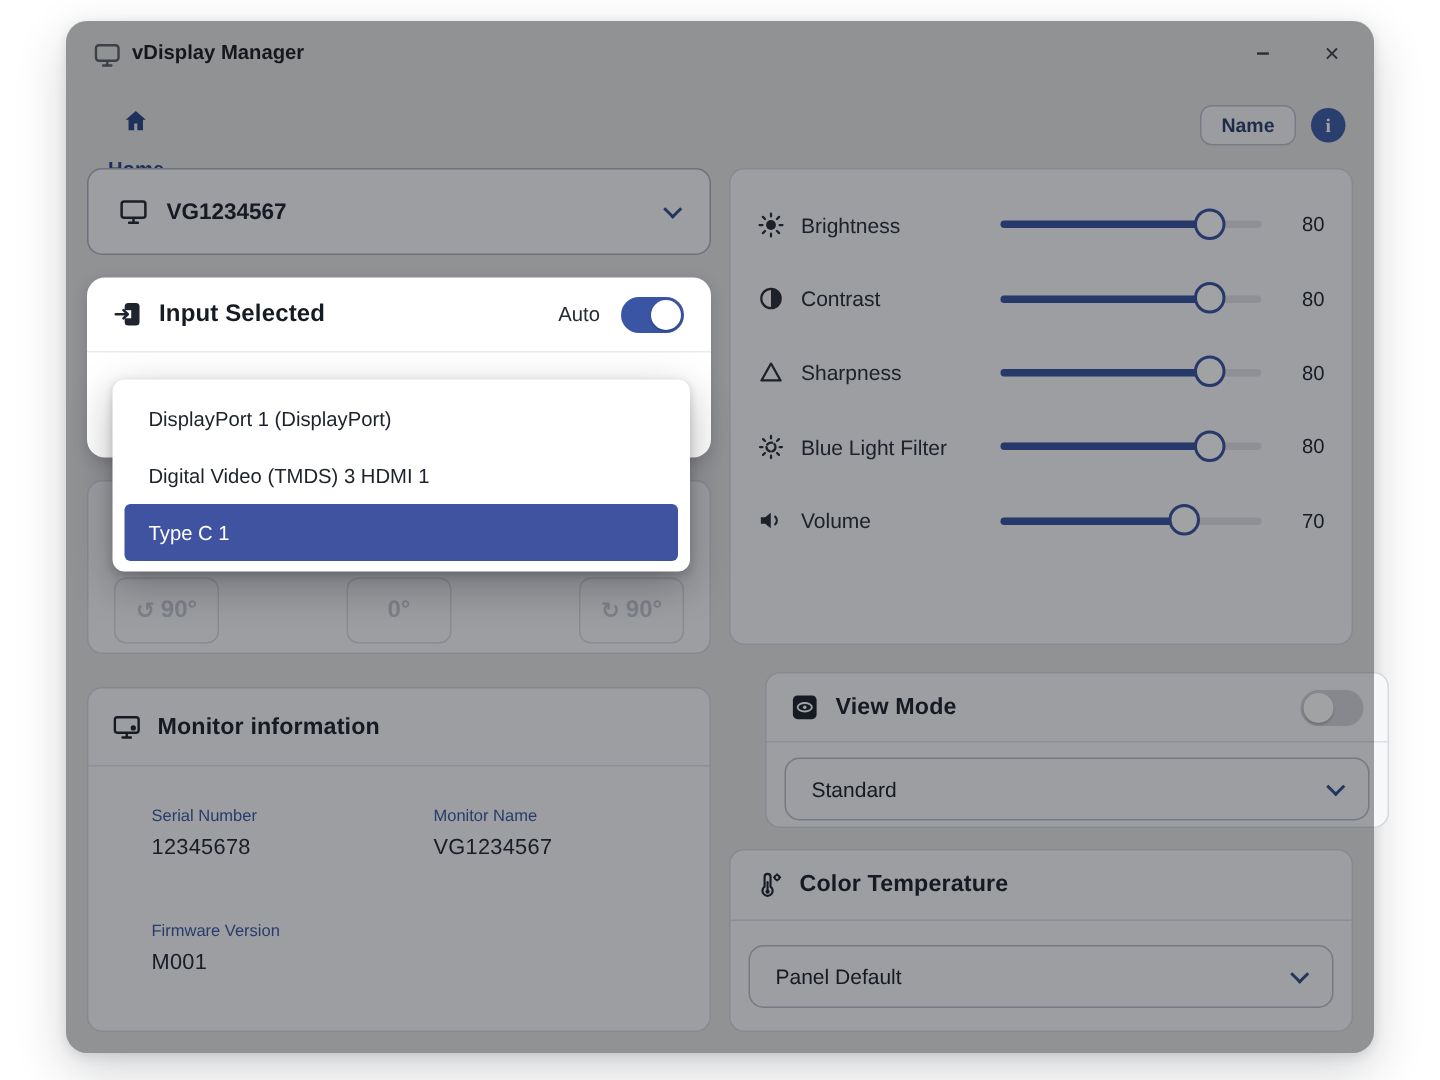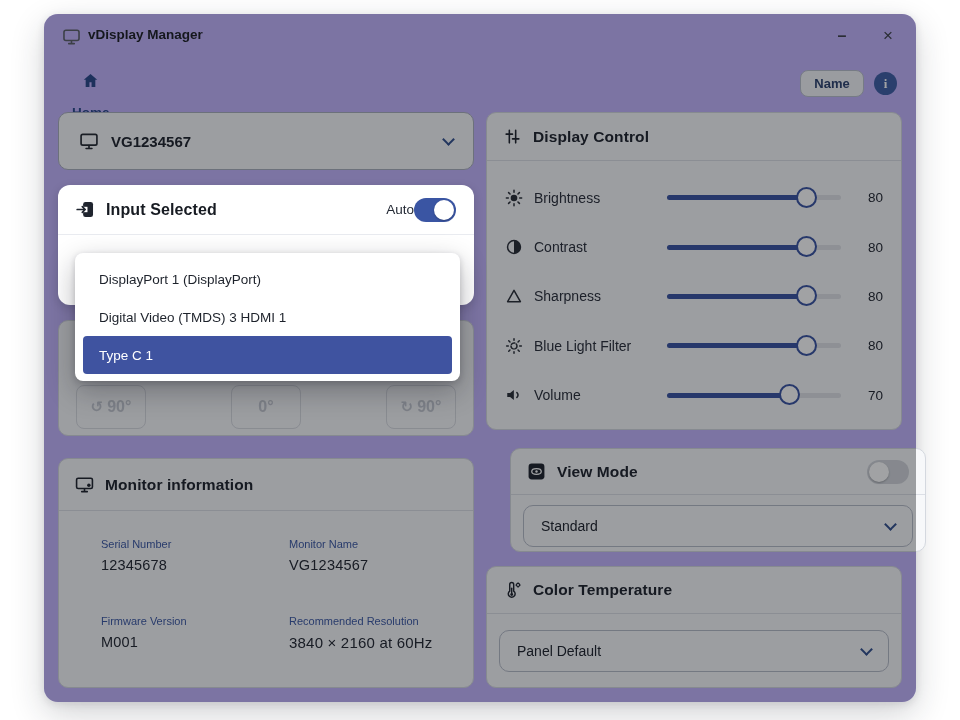--- a/index.html
+++ b/index.html
@@ -1,20 +1,20 @@
 <!DOCTYPE html>
 <html><head>
 <meta charset="utf-8">
 <style>
   * { margin:0; padding:0; box-sizing:border-box; }
   html,body { width:960px; height:720px; }
   body { font-family:"Liberation Sans","DejaVu Sans",sans-serif; background:#ffffff; position:relative; overflow:hidden; }
 
   .window { position:absolute; left:44px; top:14px; width:872px; height:688px;
-    background:#c4b5fd; border-radius:14px; box-shadow:0 12px 34px rgba(30,34,44,.20), 0 2px 8px rgba(30,34,44,.12); }
+    background:#e5e5e5; border-radius:14px; box-shadow:0 12px 34px rgba(30,34,44,.20), 0 2px 8px rgba(30,34,44,.12); }
 
   
   .titlebar { position:absolute; top:0; left:0; right:0; height:44px; }
   .titlebar .app-icon { position:absolute; left:18px; top:13px; width:19px; height:19px; color:#5c6169; }
   .titlebar .app-title { position:absolute; left:44px; top:0; line-height:42px; font-size:13.5px; font-weight:700; color:#1d2026; }
   .win-btn { position:absolute; top:10px; width:26px; height:24px; text-align:center; line-height:24px; font-size:16px; color:#3f434b; cursor:default; }
   .win-min { left:785px; font-weight:700; }
   .win-close { left:831px; font-size:17px; }
 
   
@@ -41,21 +41,21 @@
   .input-card { left:14px; top:171px; width:416px; height:120px; background:#ffffff; border:none; border-radius:12px;
     box-shadow:0 3px 10px rgba(20,24,34,.18); z-index:30; }
   .input-card .card-header { height:50px; border-bottom:1px solid #e9ebf0; padding:0 18px; }
   .input-card .card-title { font-size:16px; color:#171b22; }
   .auto-label { margin-left:auto; font-size:13.5px; color:#242a35; }
   .toggle { width:42px; height:24px; border-radius:12px; background:#d3d6dc; position:relative; flex:0 0 auto; }
   .toggle .knob { position:absolute; top:2px; left:2px; width:20px; height:20px; border-radius:50%; background:#ffffff;
     box-shadow:0 1px 2px rgba(0,0,0,.25); }
   .toggle.on { background:#3a55a3; }
   .toggle.on .knob { left:auto; right:2px; }
-  .input-toggle-wrap { display:flex; align-items:center; gap:0; margin-left:auto; }
+  .input-toggle-wrap { display:flex; align-items:center; gap:14px; margin-left:auto; }
 
   
   .dropdown { position:absolute; left:31px; top:239px; width:385px; border-radius:8px; background:#ffffff; z-index:40;
     box-shadow:0 10px 28px rgba(15,18,28,.30), 0 2px 6px rgba(15,18,28,.18); padding:7px 8px; }
   .dd-item { height:38px; display:flex; align-items:center; padding:0 16px; font-size:13.5px; color:#1d222b; border-radius:4px; }
   .dd-item.selected { background:#3f53a0; color:#ffffff; }
 
   
   .rotation-card { left:14px; top:306px; width:416px; height:116px; }
   .rot-row { position:absolute; left:17px; right:17px; bottom:6px; display:flex; justify-content:space-between; }
@@ -171,36 +171,24 @@
         <div class="mi-value">12345678</div>
       </div>
       <div>
         <div class="mi-label">Monitor Name</div>
         <div class="mi-value">VG1234567</div>
       </div>
       <div>
         <div class="mi-label">Firmware Version</div>
         <div class="mi-value">M001</div>
       </div>
-      <div>
-        <div class="mi-label">Recommended Resolution</div>
-        <div class="mi-value" style="font-size:15px">3840 × 2160 at 60Hz</div>
-      </div>
     </div>
   </div>
 
   <div class="card display-card">
-    <div class="card-header">
-      <span class="hdr-icon">
-        <svg viewBox="0 0 24 24" fill="none" stroke="currentColor" stroke-width="2" stroke-linecap="round">
-            <path d="M8 4v16M16 4v16M4 9h8M12 15h8"></path>
-          </svg>
-      </span>
-      <span class="card-title">Display Control</span>
-    </div>
     <div class="dc-body">
       <div class="dc-row">
         <span class="dc-icon">
           <svg viewBox="0 0 24 24" fill="currentColor">
               <circle cx="12" cy="12" r="4.4"></circle>
               <g stroke="currentColor" stroke-width="2" stroke-linecap="round">
                 <path d="M12 1.8v2.6M12 19.6v2.6M1.8 12h2.6M19.6 12h2.6M4.8 4.8l1.9 1.9M17.3 17.3l1.9 1.9M19.2 4.8l-1.9 1.9M6.7 17.3l-1.9 1.9"></path>
               </g>
             </svg>
         </span>

